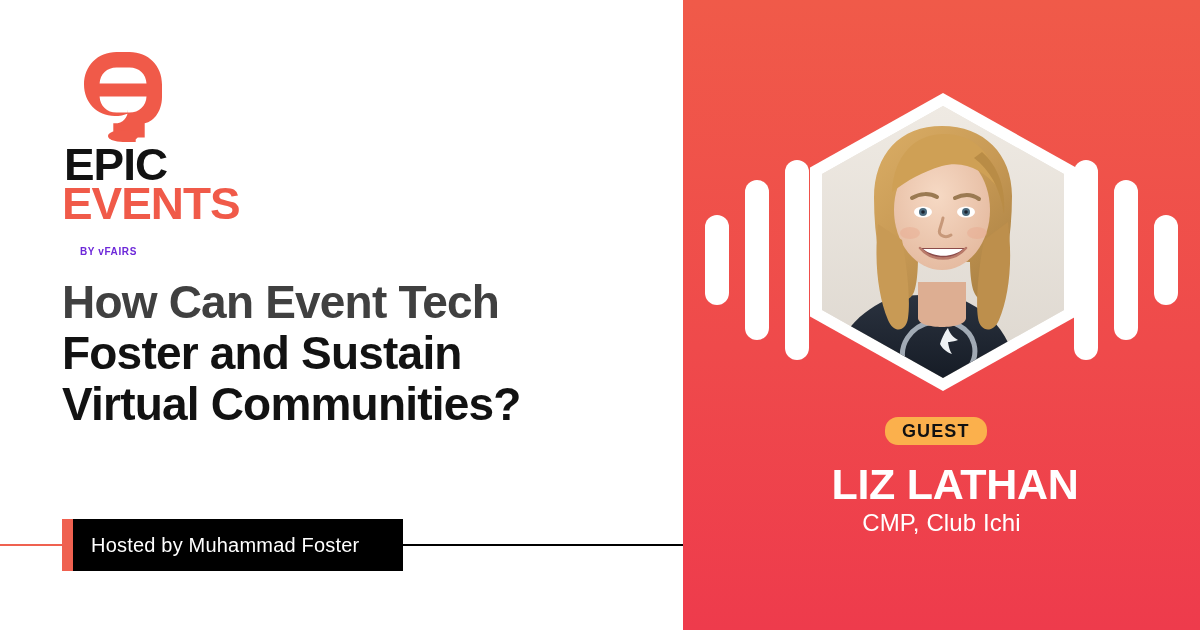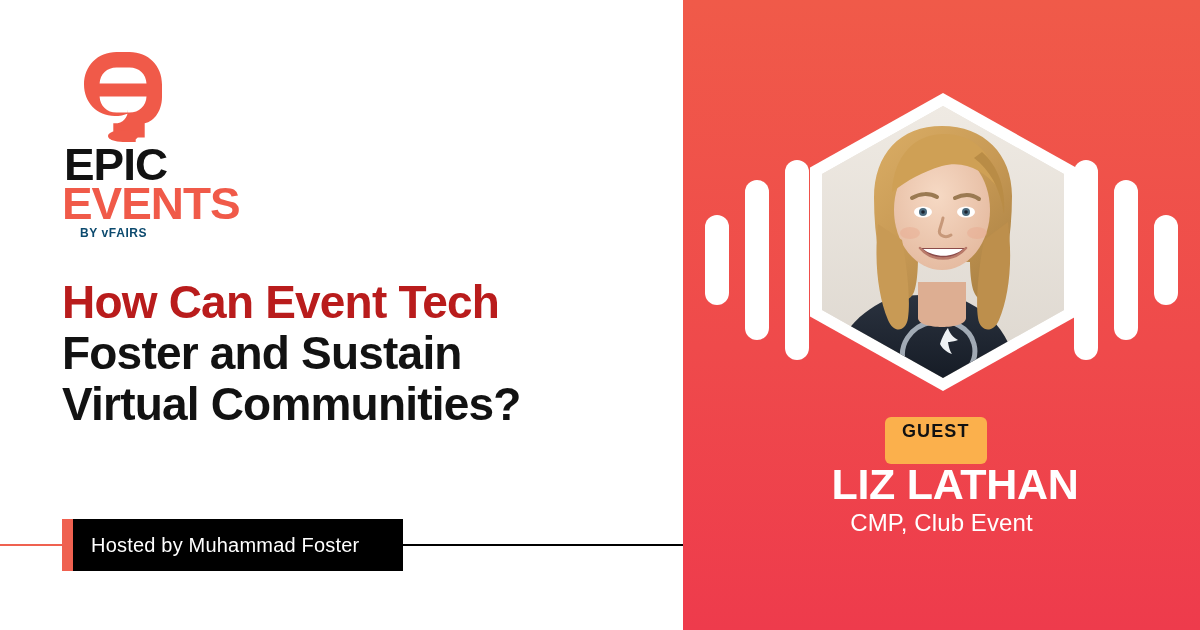--- a/index.html
+++ b/index.html
@@ -39,39 +39,39 @@
   .logo-events {
     font-family:"Liberation Sans", sans-serif;
     font-weight:bold; font-size:45px; line-height:0.95;
     letter-spacing:-1px; color:#F05A49;
     margin-top:-2px;
     transform:scaleX(1.02);
     transform-origin:left center;
   }
   .logo-byline {
     font-family:"Liberation Sans", sans-serif;
-    font-weight:bold; font-size:12px; letter-spacing:0.6px;
-    color:#0c4a6e; margin-top:0; margin-left:18px;
+    font-weight:bold; font-size:10px; letter-spacing:0.6px;
+    color:#6d28d9; margin-top:20px; margin-left:18px;
   }
 
   
   .headline {
     position:absolute; left:62px; top:277px;
     width:600px;
   }
   .headline-line {
     font-family:"Liberation Sans", sans-serif;
     font-weight:bold;
     font-size:46px;
     line-height:51px;
     letter-spacing:-0.8px;
     color:#121212;
     white-space:nowrap;
   }
-  .headline-line.accent { color:#b91c1c; }
+  .headline-line.accent { color:#404040; }
 
   
   .hosted-row {
     position:absolute; left:0; top:519px;
     width:683px; height:52px;
   }
   .hosted-rule-left {
     position:absolute; left:0; top:25px;
     width:62px; height:2px;
     background:#EF6150;
@@ -134,23 +134,23 @@
     width:242px; height:272px;
     clip-path:polygon(50% 0%, 100% 25%, 100% 75%, 50% 100%, 0% 75%, 0% 25%);
     overflow:hidden;
     background:#e9e4dd;
   }
   .hex-photo svg { display:block; width:242px; height:272px; }
 
   
   .guest-badge {
     position:absolute; left:202px; top:417px;
-    padding:5px 17px 24px;
+    padding:5px 17px 5px;
     background:#FBB04C;
-    border-radius:6px;
+    border-radius:13px;
     color:#111111;
     font-family:"Liberation Sans", sans-serif;
     font-size:18px; font-weight:bold;
     letter-spacing:1.1px;
     line-height:1;
   }
   .guest-name {
     position:absolute; left:0; top:462px;
     width:517px; text-align:center;
     color:#ffffff;
@@ -278,16 +278,16 @@
           <ellipse cx="155" cy="127" rx="10" ry="6" fill="#e9a98e" opacity="0.45"></ellipse>
 
           <path d="M56 118c-4 38 0 72 10 96 6 14 18 12 20-2 3-20-2-58-6-78z" fill="#c89a55"></path>
           <path d="M186 116c5 40 1 74-9 98-6 14-19 12-21-2-3-20 2-58 6-78z" fill="#bd8f4c"></path>
         </svg>
       </div>
     </div>
 
     <div class="guest-badge">GUEST</div>
     <div class="guest-name">LIZ LATHAN</div>
-    <div class="guest-role">CMP, Club Event</div>
+    <div class="guest-role">CMP, Club Ichi</div>
   </div>
 
 </div>
 
 </body></html>

